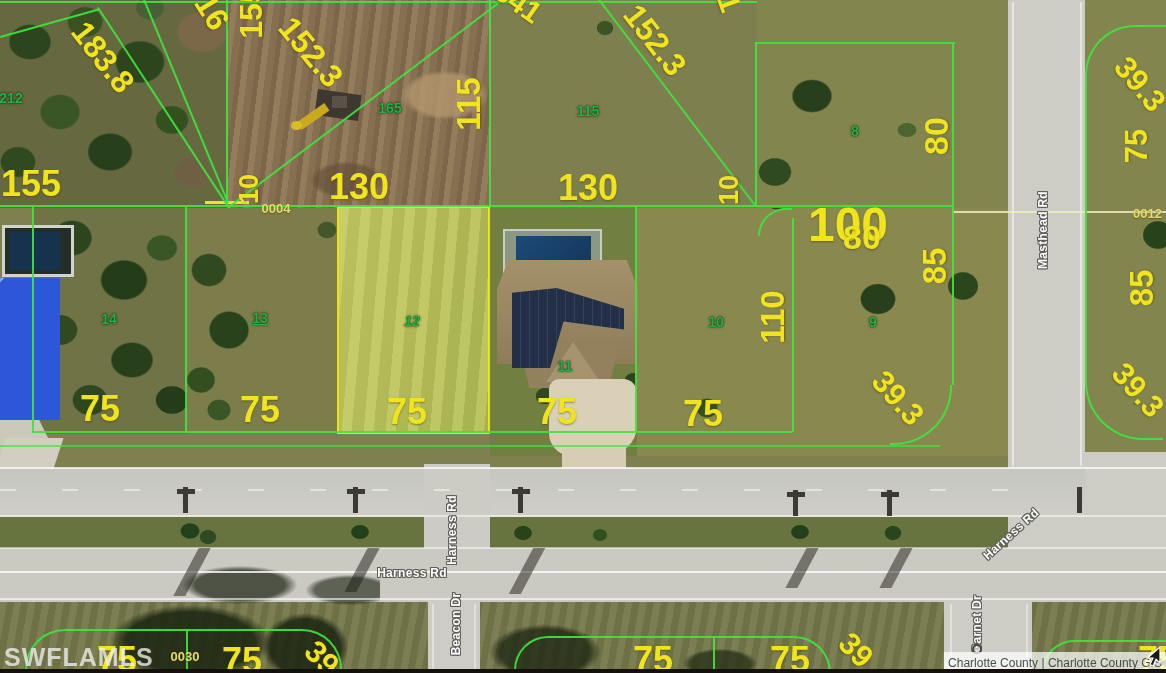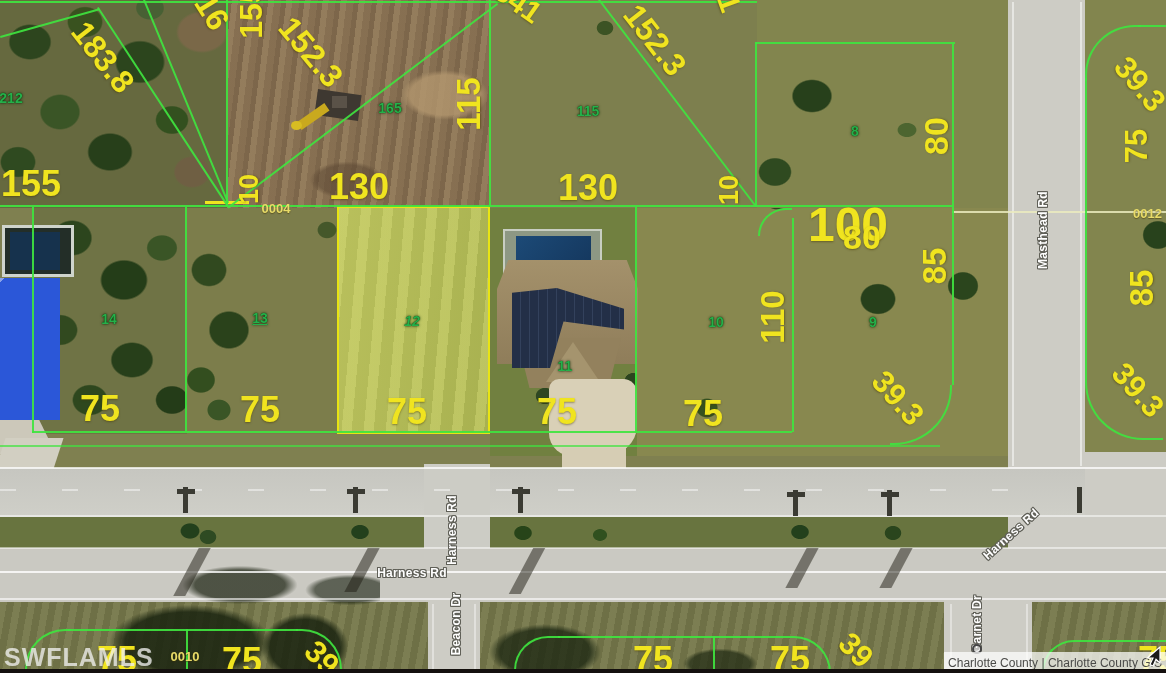--- a/index.html
+++ b/index.html
@@ -270,21 +270,21 @@
       <div class="lbl dim" style="left: 703px; top: 414px; font-size: 36px; transform: translate(-50%, -50%) rotate(0deg);">75</div>
       <div class="lbl dim" style="left: 117px; top: 660px; font-size: 36px; transform: translate(-50%, -50%) rotate(0deg);">75</div>
       <div class="lbl dim" style="left: 242px; top: 661px; font-size: 36px; transform: translate(-50%, -50%) rotate(0deg);">75</div>
       <div class="lbl dim" style="left: 322px; top: 658px; font-size: 31px; transform: translate(-50%, -50%) rotate(45deg);">39</div>
       <div class="lbl dim" style="left: 653px; top: 660px; font-size: 36px; transform: translate(-50%, -50%) rotate(0deg);">75</div>
       <div class="lbl dim" style="left: 790px; top: 660px; font-size: 36px; transform: translate(-50%, -50%) rotate(0deg);">75</div>
       <div class="lbl dim" style="left: 856px; top: 650px; font-size: 31px; transform: translate(-50%, -50%) rotate(45deg);">39</div>
       <div class="lbl dim" style="left: 1158px; top: 660px; font-size: 36px; transform: translate(-50%, -50%) rotate(0deg);">75</div>
       <div class="lbl sec" style="left: 276px; top: 208px; font-size: 13px; transform: translate(-50%, -50%) rotate(0deg);">0004</div>
       <div class="lbl sec" style="left: 1142px; top: 213px; font-size: 13px; transform: translate(-50%, -50%) rotate(0deg); padding-left: 11px;">0012</div>
-      <div class="lbl sec" style="left: 185px; top: 656px; font-size: 13px; transform: translate(-50%, -50%) rotate(0deg);">0010</div>
+      <div class="lbl sec" style="left: 185px; top: 656px; font-size: 13px; transform: translate(-50%, -50%) rotate(0deg);">0030</div>
       <div class="lbl lot" style="left: 11px; top: 98px; font-size: 14px; transform: translate(-50%, -50%) rotate(0deg);">212</div>
       <div class="lbl lot" style="left: 390px; top: 108px; font-size: 14px; transform: translate(-50%, -50%) rotate(0deg);">165</div>
       <div class="lbl lot" style="left: 588px; top: 111px; font-size: 14px; transform: translate(-50%, -50%) rotate(0deg);">115</div>
       <div class="lbl lot" style="left: 855px; top: 131px; font-size: 14px; transform: translate(-50%, -50%) rotate(0deg);">8</div>
       <div class="lbl lot" style="left: 109px; top: 319px; font-size: 14px; transform: translate(-50%, -50%) rotate(0deg);">14</div>
       <div class="lbl lot" style="left: 260px; top: 318px; font-size: 14px; transform: translate(-50%, -50%) rotate(0deg); text-decoration: underline;">13</div>
       <div class="lbl lot" style="left: 412px; top: 321px; font-size: 14px; transform: translate(-50%, -50%) rotate(0deg); font-style: italic;">12</div>
       <div class="lbl lot" style="left: 565px; top: 322px; font-size: 14px; transform: translate(-50%, -50%) rotate(0deg); margin-top: 44px;">11</div>
       <div class="lbl lot" style="left: 716px; top: 322px; font-size: 14px; transform: translate(-50%, -50%) rotate(0deg);">10</div>
       <div class="lbl lot" style="left: 873px; top: 322px; font-size: 14px; transform: translate(-50%, -50%) rotate(0deg);">9</div>

